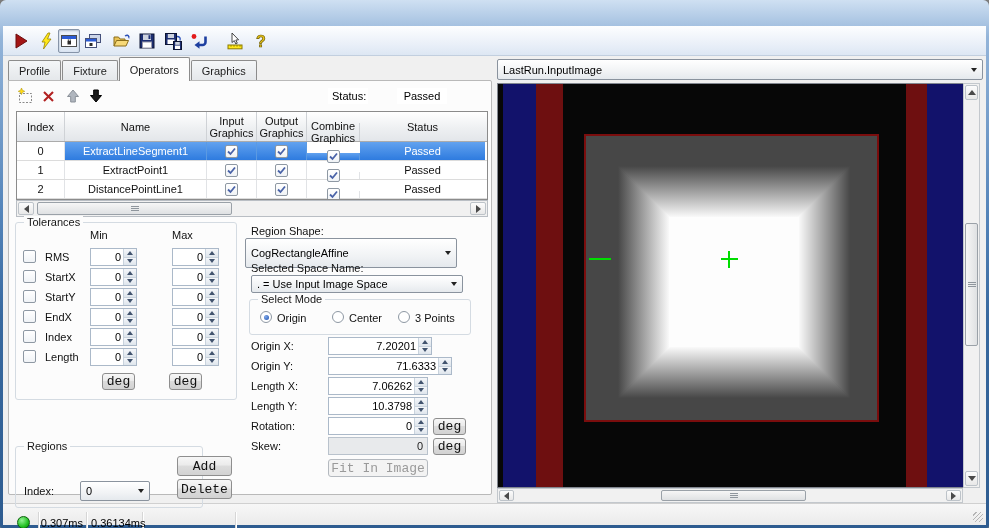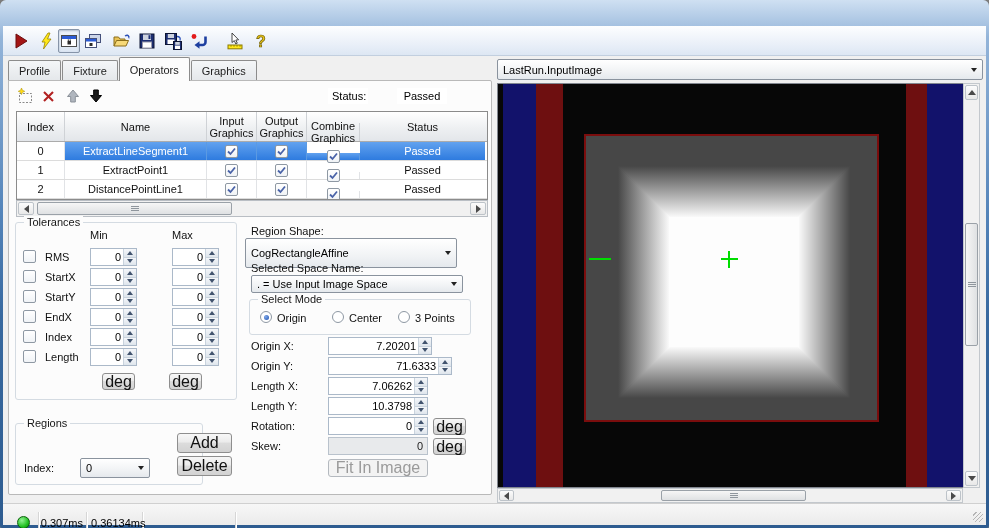--- a/index.html
+++ b/index.html
@@ -62,22 +62,22 @@
   .spin{ position:absolute; height:18px; display:flex; border:1px solid #abb9c9; background:#fff;}
   .spin .val{ flex:1; font-size:11px; text-align:right; padding:2px 2px 0 0; color:#000; overflow:hidden;}
   .spin .arrows{ width:13px; display:flex; flex-direction:column; border-left:1px solid #c9d3dd;}
   .sbtn{ flex:1; display:flex; align-items:center; justify-content:center; background:linear-gradient(#f5f7fa,#dee5ec);}
   .sbtn+.sbtn{ border-top:1px solid #c9d3dd;}
   .tri-up{ width:0; height:0; border-left:3px solid transparent; border-right:3px solid transparent; border-bottom:4px solid #41536e;}
   .tri-dn{ width:0; height:0; border-left:3px solid transparent; border-right:3px solid transparent; border-top:4px solid #41536e;}
   .txt-disabled{ position:absolute; height:18px; border:1px solid #b9c2cc; background:#e8eaec; font-size:11px;
        text-align:right; padding:2px 4px 0 0; color:#222;}
   
-  .btn7{ position:absolute; border:1px solid #8e8e8e; border-radius:3px; font-size:16px; color:#111;
-    background:linear-gradient(#f7f7f7,#ebebeb 45%,#dcdcdc 50%,#d2d2d2); display:flex; align-items:center; justify-content:center;}
+  .btn7{ position:absolute; border:1px solid #8e8e8e; border-radius:3px; font-size:13px; color:#111;
+    background:linear-gradient(#f7f7f7,#ebebeb 45%,#dcdcdc 50%,#d2d2d2); display:flex; align-items:center; justify-content:center;font-family:Liberation Mono, monospace;}
   .btn7.disabled{ color:#9a9a9a; background:#f3f3f3; border-color:#b4b9bf;}
   .combo{ position:absolute; border:1px solid #8a939e; border-radius:2px; background:linear-gradient(#ffffff,#f1f3f5 60%,#e5e9ed);
     display:flex; align-items:center; font-size:11px; padding-left:5px; color:#000;}
   .combo .arr{ margin-left:auto; width:17px; align-self:stretch; display:flex; align-items:center; justify-content:center;}
   .tri-black{ width:0; height:0; border-left:3.5px solid transparent; border-right:3.5px solid transparent; border-top:4.5px solid #222;}
   .field-label{ position:absolute; font-size:11px; color:#111;}
   
   .sb{ position:absolute; background:#f1f1f1; }
   .sb-btn{ position:absolute; background:linear-gradient(#fcfcfc,#e8e8e8); border:1px solid #bdc3c9; border-radius:2px;
     display:flex; align-items:center; justify-content:center;}
@@ -497,21 +497,21 @@
               <span class="sbtn">
                 <i class="tri-dn"></i>
               </span>
             </span>
           </span>
 
         <span class="btn7" style="left:86px; top:150px; width:33px; height:17px;">deg</span>
         <span class="btn7" style="left:153px; top:150px; width:33px; height:17px;">deg</span>
       </div>
 
-      <div class="gb" style="left:6px; top:342px; width:188px; height:62px;">
+      <div class="gb" style="left:6px; top:365px; width:188px; height:62px;">
         <span class="legend">Regions</span>
         <span class="btn7" style="left:161px; top:9px; width:55px; height:20px;">Add</span>
         <span class="field-label" style="left:8px; top:38px;">Index:</span>
         <span class="combo" style="left:64px; top:34px; width:70px; height:20px;">
             <span>0</span>
             <span class="arr">
               <i class="tri-black"></i>
             </span>
           </span>
         <span class="btn7" style="left:161px; top:32px; width:55px; height:20px;">Delete</span>

